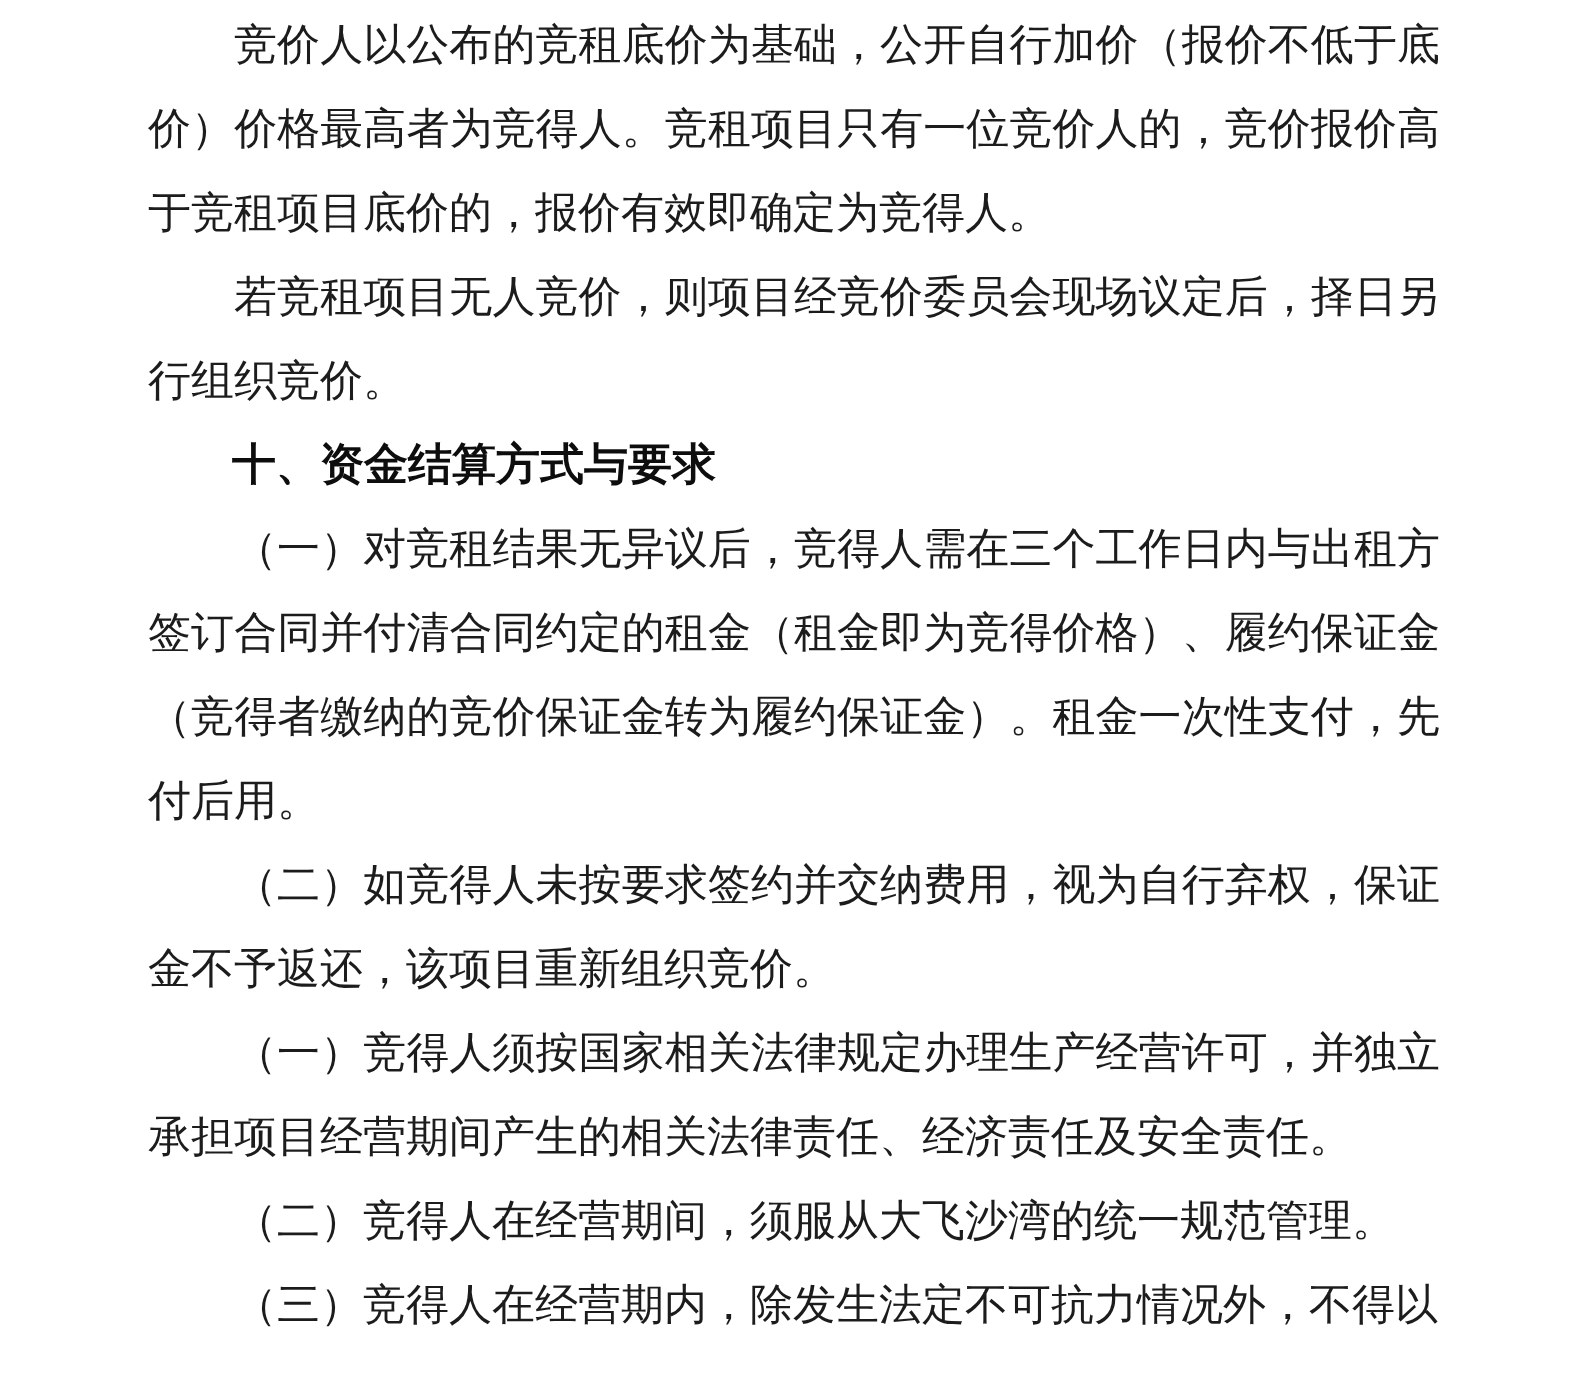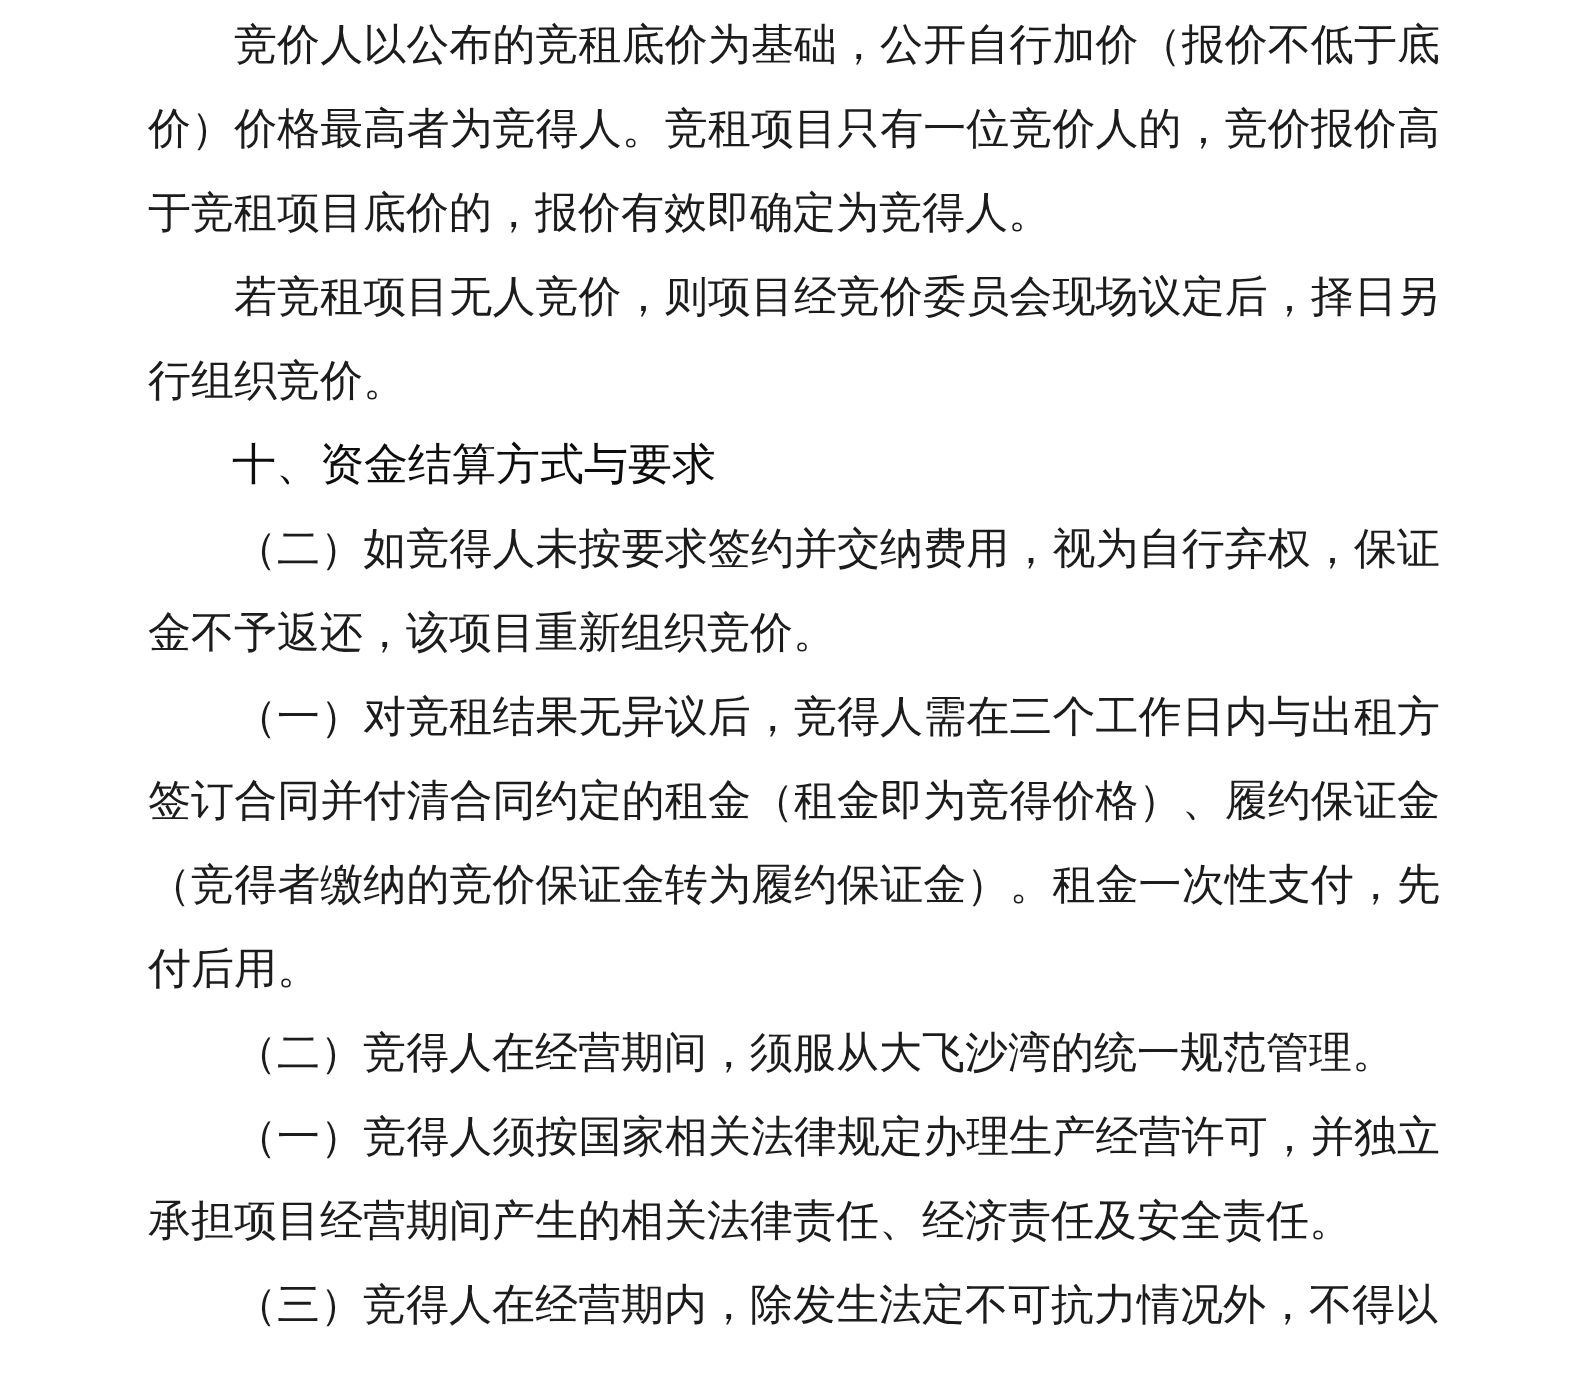--- a/index.html
+++ b/index.html
@@ -28,37 +28,37 @@
     margin: 0;
     font-weight: 400;
     word-break: break-all;
   }
   .heading {
     font-family: "DejaVu Sans", "Liberation Sans", sans-serif;
     font-size: 44px;
     line-height: 84px;
     text-indent: 84px;
     margin: 0;
-    font-weight: 400;
+    font-weight: 700;
     color: #0d0d0d;
   }
 </style>
 </head>
 <body>
 
 <div class="doc">
   <p class="para">竞价人以公布的竞租底价为基础，公开自行加价（报价不低于底价）价格最高者为竞得人。竞租项目只有一位竞价人的，竞价报价高于竞租项目底价的，报价有效即确定为竞得人。</p>
 
   <p class="para">若竞租项目无人竞价，则项目经竞价委员会现场议定后，择日另行组织竞价。</p>
 
   <h2 class="heading">十、资金结算方式与要求</h2>
 
+  <p class="para">（一）对竞租结果无异议后，竞得人需在三个工作日内与出租方签订合同并付清合同约定的租金（租金即为竞得价格）、履约保证金（竞得者缴纳的竞价保证金转为履约保证金）。租金一次性支付，先付后用。</p>
+
   <p class="para">（二）如竞得人未按要求签约并交纳费用，视为自行弃权，保证金不予返还，该项目重新组织竞价。</p>
 
-  <p class="para">（一）对竞租结果无异议后，竞得人需在三个工作日内与出租方签订合同并付清合同约定的租金（租金即为竞得价格）、履约保证金（竞得者缴纳的竞价保证金转为履约保证金）。租金一次性支付，先付后用。</p>
 
+  <p class="para">（一）竞得人须按国家相关法律规定办理生产经营许可，并独立承担项目经营期间产生的相关法律责任、经济责任及安全责任。</p>
 
   <p class="para">（二）竞得人在经营期间，须服从大飞沙湾的统一规范管理。</p>
-
-  <p class="para">（一）竞得人须按国家相关法律规定办理生产经营许可，并独立承担项目经营期间产生的相关法律责任、经济责任及安全责任。</p>
 
   <p class="para">（三）竞得人在经营期内，除发生法定不可抗力情况外，不得以</p>
 </div>
 
 </body></html>

